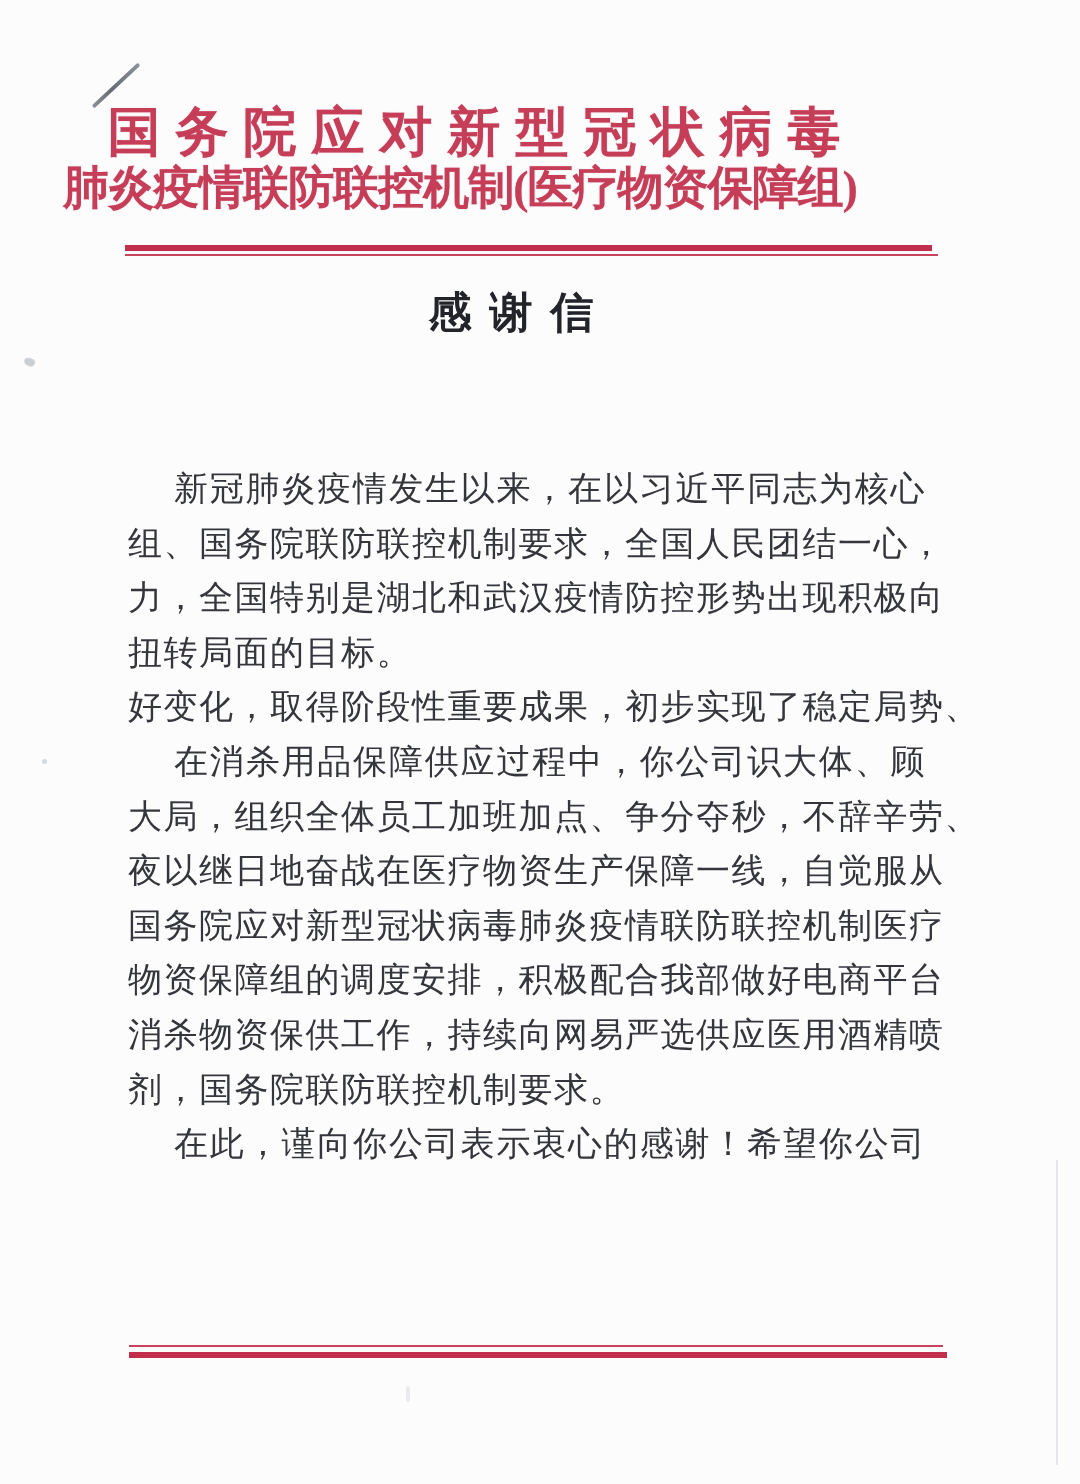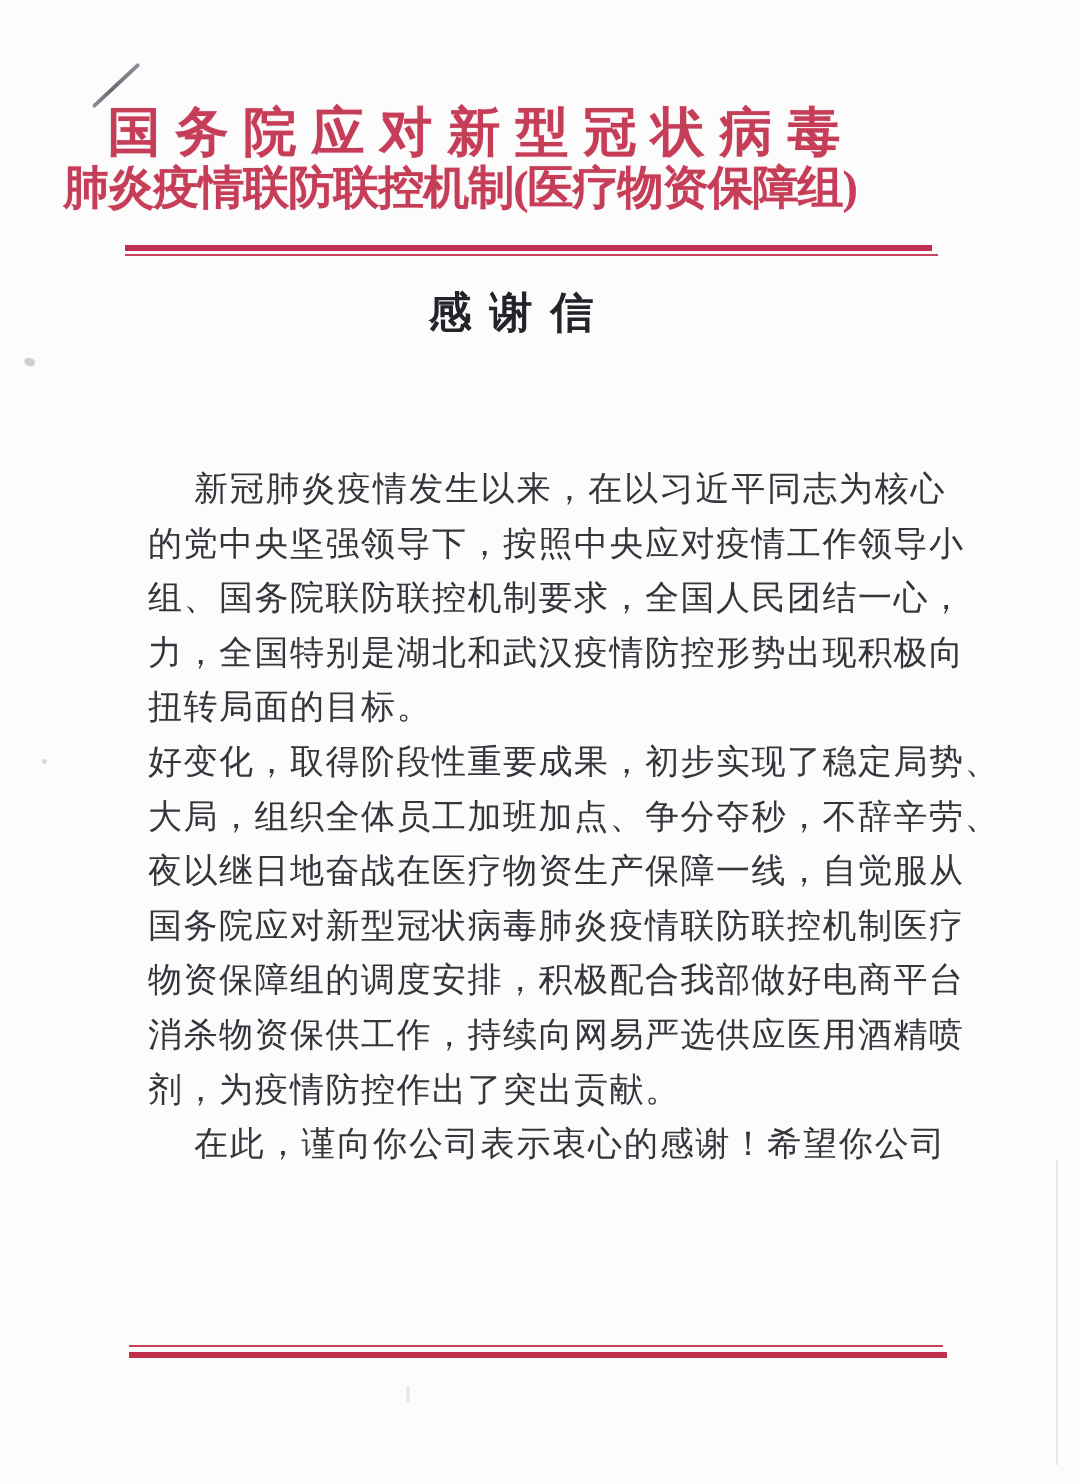--- a/index.html
+++ b/index.html
@@ -51,21 +51,21 @@
     transform:translateX(-20px);
   }
   
   .salutation{
     position:absolute;top:417px;left:140px;
     font-size:30px;font-weight:bold;color:#26262b;
     letter-spacing:-0.5px;
   }
   
   .body-block{
-    position:absolute;top:462px;left:148px;width:798px;
+    position:absolute;top:462px;left:128px;width:798px;
     font-size:34px;color:var(--ink);
     line-height:54.6px;
     letter-spacing:1.5px;
   }
   .body-line{
     text-align:justify;
     text-align-last:justify;
     text-justify:inter-character;
     white-space:nowrap;
   }
@@ -116,30 +116,30 @@
   </div>
 
   <div class="rule rule-top-thick"></div>
   <div class="rule rule-top-thin"></div>
 
   <div class="doc-title">感谢信</div>
 
 
   <div class="body-block">
     <div class="body-line indent">新冠肺炎疫情发生以来，在以习近平同志为核心</div>
-    <div class="body-line">的党中央坚强领导下，按照中央应对疫情工作领导小</div>
     <div class="body-line">组、国务院联防联控机制要求，全国人民团结一心，</div>
     <div class="body-line">力，全国特别是湖北和武汉疫情防控形势出现积极向</div>
     <div class="body-line short">扭转局面的目标。</div>
     <div class="body-line">好变化，取得阶段性重要成果，初步实现了稳定局势、</div>
+    <div class="body-line indent">在消杀用品保障供应过程中，你公司识大体、顾</div>
     <div class="body-line">大局，组织全体员工加班加点、争分夺秒，不辞辛劳、</div>
     <div class="body-line">夜以继日地奋战在医疗物资生产保障一线，自觉服从</div>
     <div class="body-line">国务院应对新型冠状病毒肺炎疫情联防联控机制医疗</div>
     <div class="body-line">物资保障组的调度安排，积极配合我部做好电商平台</div>
     <div class="body-line">消杀物资保供工作，持续向网易严选供应医用酒精喷</div>
-    <div class="body-line short">剂，为疫情防控作出了突出贡献。</div>
+    <div class="body-line short">剂，国务院联防联控机制要求。</div>
     <div class="body-line indent">在此，谨向你公司表示衷心的感谢！希望你公司</div>
   </div>
 
   <div class="rule rule-bottom-thin"></div>
   <div class="rule rule-bottom-thick"></div>
 
 </div>
 
 </body></html>

